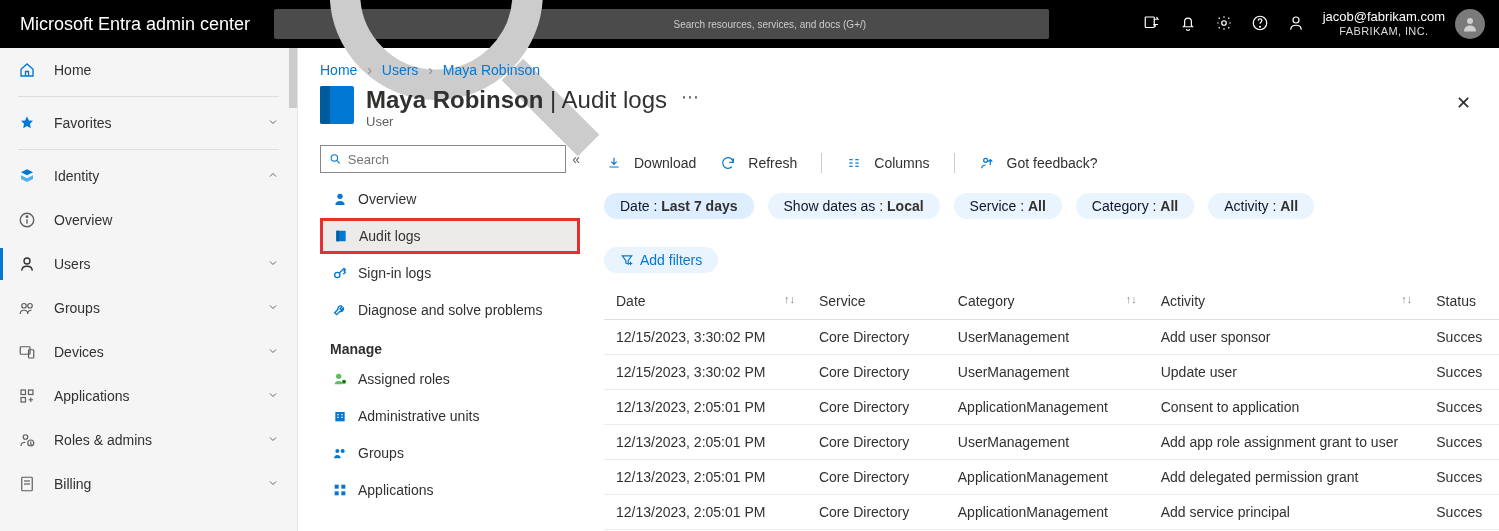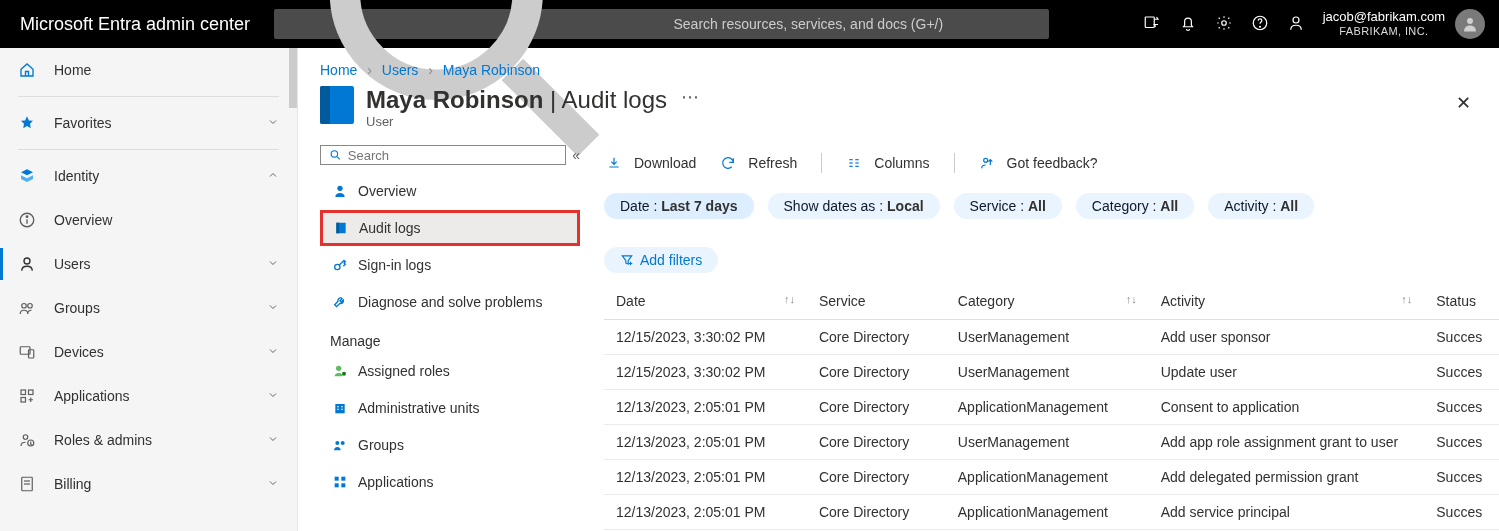--- a/index.html
+++ b/index.html
@@ -2,21 +2,21 @@
 <html><head>
 <meta charset="utf-8">
 <style>
   * { box-sizing: border-box; margin: 0; padding: 0; }
   body { font-family: "Segoe UI", -apple-system, sans-serif; font-size: 14px; color: #323130; background: #fff; width: 1499px; height: 531px; overflow: hidden; }
 
   
   .topbar { height: 48px; background: #000; color: #fff; display: flex; align-items: center; padding: 0 14px 0 20px; }
   .brand { font-size: 18px; font-weight: 400; width: 254px; }
   .searchbox { flex: 0 0 775px; height: 30px; background: #4b4b4b; border-radius: 2px; display: flex; align-items: center; padding: 0 10px; color: #ccc; }
-  .searchbox input { background: transparent; border: 0; color: #fef9c3; font-size: 14px; width: 100%; outline: none; margin-left: 24px; }
+  .searchbox input { background: transparent; border: 0; color: #fef9c3; font-size: 10px; width: 100%; outline: none; margin-left: 24px; }
   .searchbox input::placeholder { color: #ccc; }
   .top-spacer { flex: 1 1 auto; }
   .top-icons { display: flex; align-items: center; gap: 18px; padding: 0 8px; }
   .top-icons svg { width: 18px; height: 18px; stroke: #fff; fill: none; }
   .account { display: flex; align-items: center; gap: 10px; margin-left: 10px; }
   .account-text { text-align: center; line-height: 1.15; }
   .account-email { font-size: 13px; }
   .account-org { font-size: 11px; letter-spacing: .4px; color: #ddd; }
   .avatar { width: 30px; height: 30px; border-radius: 50%; background: #7a7a7a; display: flex; align-items: center; justify-content: center; }
   .avatar svg { width: 18px; height: 18px; fill: #d0d0d0; stroke: none; }
@@ -45,28 +45,28 @@
   .blade-icon::before { content: ""; position: absolute; left: 0; top: 0; width: 10px; height: 100%; background: #005a9e; border-radius: 2px 0 0 2px; }
   .blade-titles h1 { font-size: 24px; font-weight: 600; display: inline; }
   .blade-titles h1 .subtitle { font-weight: 400; }
   .blade-sub { font-size: 13px; color: #605e5c; }
   .blade-ellipsis { margin-left: 14px; font-size: 18px; color: #605e5c; }
   .blade-close { margin-left: auto; font-size: 18px; cursor: pointer; padding: 6px; }
 
   .body2 { display: flex; flex: 1; overflow: hidden; }
   .blade-nav { width: 296px; padding: 6px 14px 0 22px; }
   .blade-search { display: flex; align-items: center; gap: 6px; margin-bottom: 8px; }
-  .blade-search .box { flex: 1; border: 1px solid #8a8886; height: 20px; display: flex; align-items: center; padding: 0 8px; gap: 6px; }
+  .blade-search .box { flex: 1; border: 1px solid #8a8886; height: 28px; display: flex; align-items: center; padding: 0 8px; gap: 6px; }
   .blade-search .box input { border: 0; outline: none; font-size: 13px; width: 100%; }
   .blade-search .collapse { color: #605e5c; cursor: pointer; font-size: 14px; }
   .blade-nav-item { display: flex; align-items: center; gap: 10px; height: 36px; padding: 0 10px; cursor: pointer; border: 2px solid transparent; margin-bottom: 1px; }
   .blade-nav-item.active { background: #edebe9; }
   .blade-nav-item.highlighted { border: 3px solid #e3322d; }
   .blade-nav-item svg { width: 16px; height: 16px; }
-  .blade-section { font-weight: 400; padding: 12px 10px 4px; }
+  .blade-section { font-weight: 700; padding: 12px 10px 4px; }
 
   .main { flex: 1; padding: 6px 0 0 10px; }
   .toolbar { display: flex; align-items: center; gap: 24px; height: 36px; padding-left: 2px; }
   .toolbar .btn { display: flex; align-items: center; gap: 12px; color: #323130; cursor: pointer; }
   .toolbar .btn svg { width: 16px; height: 16px; }
   .toolbar .sep { width: 1px; height: 20px; background: #ccc; }
 
   .pills { display: flex; flex-wrap: wrap; gap: 14px; padding: 12px 0 10px; }
   .pill { background: #dceeff; border-radius: 16px; padding: 5px 16px; font-size: 14px; cursor: pointer; }
   .pill.accent { color: #0078d4; }

